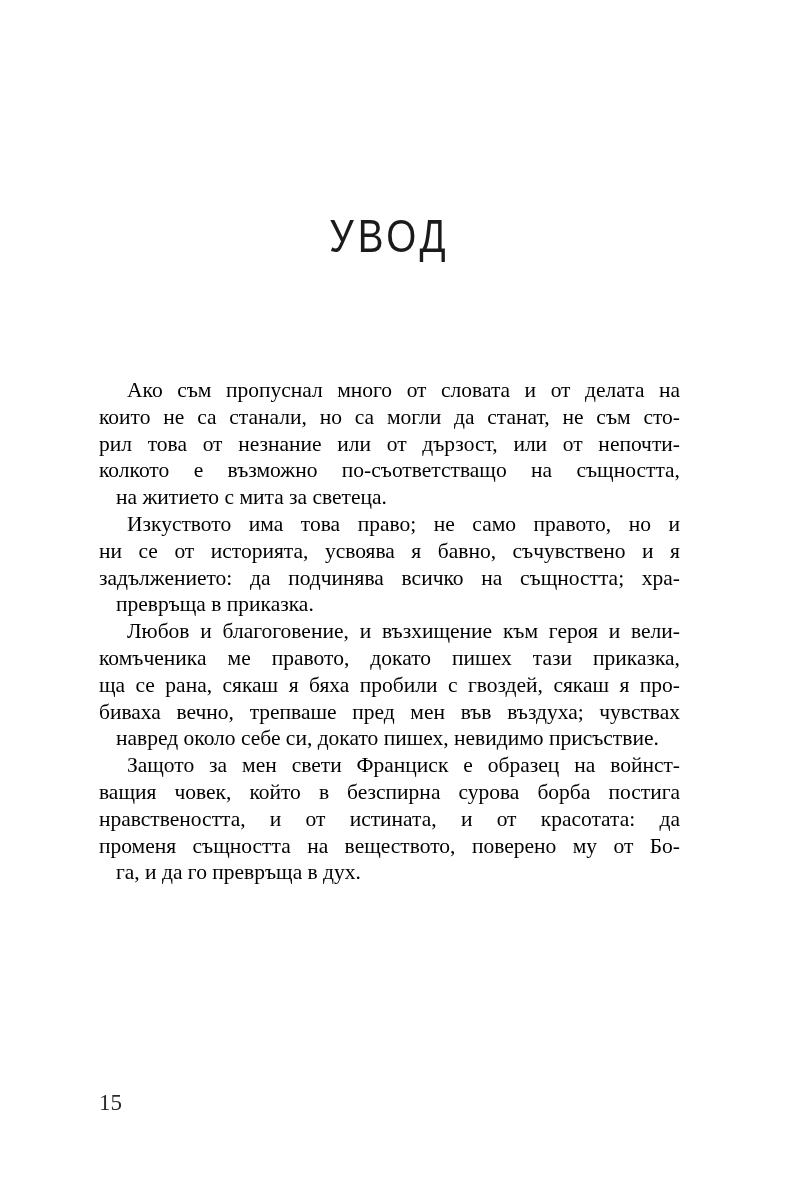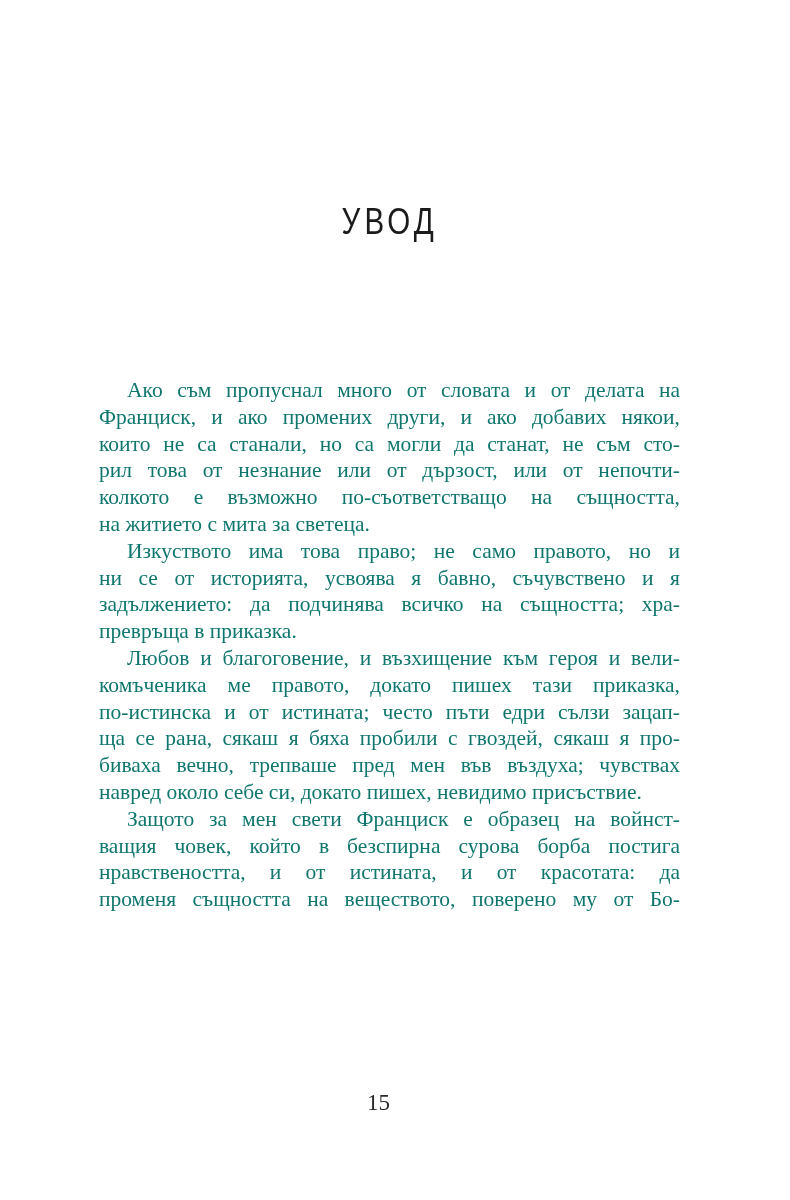--- a/index.html
+++ b/index.html
@@ -10,108 +10,107 @@
   .page {
     position: relative;
     width: 790px;
     height: 1200px;
     background: #ffffff;
     overflow: hidden;
     font-family: "Liberation Serif", serif;
   }
   .chapter-title {
     position: absolute;
-    top: 204px;
+    top: 212px;
     left: 99px;
     width: 581px;
     text-align: center;
     font-family: "Liberation Sans", sans-serif;
-    font-size: 36px;
+    font-size: 47px;
     font-weight: 500;
     line-height: 1;
     letter-spacing: 5px;
     color: #1b1b1b;
   }
   .chapter-title .squeeze {
     display: inline-block;
     transform: scaleX(0.82);
     transform-origin: center;
     white-space: nowrap;
   }
   .body-text {
     position: absolute;
     top: 377px;
     left: 99px;
     width: 581px;
-    color: #0f766e;
+    color: #000000;
     font-size: 21.5px;
     line-height: 26.8px;
   }
   .paragraph {
     margin: 0;
     padding: 0;
   }
   .line {
     text-align: justify;
     text-align-last: justify;
     white-space: normal;
     height: 26.8px;
   }
   .line.first {
     text-indent: 28px;
   }
   .line.last {
     text-align-last: left;
+    margin-left: 17px;
   }
   .page-number {
     position: absolute;
     top: 1091px;
-    left: 88px;
+    left: 99px;
     width: 581px;
-    text-align: center;
     font-size: 23px;
     line-height: 1;
     color: #2a2a2a;
   }
 </style>
 </head>
 <body>
 
 <div class="page">
 
   <div class="chapter-title">
     <span class="squeeze">УВОД</span>
   </div>
 
   <div class="body-text">
       <div class="paragraph">
         <div class="line first">Ако съм пропуснал много от словата и от делата на</div>
-        <div class="line">Франциск, и ако промених други, и ако добавих някои,</div>
         <div class="line">които не са станали, но са могли да станат, не съм сто-</div>
         <div class="line">рил това от незнание или от дързост, или от непочти-</div>
         <div class="line">колкото е възможно по-съответстващо на същността,</div>
         <div class="line last">на житието с мита за светеца.</div>
       </div>
       <div class="paragraph">
         <div class="line first">Изкуството има това право; не само правото, но и</div>
         <div class="line">ни се от историята, усвоява я бавно, съчувствено и я</div>
         <div class="line">задължението: да подчинява всичко на същността; хра-</div>
         <div class="line last">превръща в приказка.</div>
       </div>
       <div class="paragraph">
         <div class="line first">Любов и благоговение, и възхищение към героя и вели-</div>
         <div class="line">комъченика ме правото, докато пишех тази приказка,</div>
-        <div class="line">по-истинска и от истината; често пъти едри сълзи зацап-</div>
         <div class="line">ща се рана, сякаш я бяха пробили с гвоздей, сякаш я про-</div>
         <div class="line">биваха вечно, трепваше пред мен във въздуха; чувствах</div>
         <div class="line last">навред около себе си, докато пишех, невидимо присъствие.</div>
       </div>
       <div class="paragraph">
         <div class="line first">Защото за мен свети Франциск е образец на войнст-</div>
         <div class="line">ващия човек, който в безспирна сурова борба постига</div>
         <div class="line">нравствеността, и от истината, и от красотата: да</div>
         <div class="line">променя същността на веществото, поверено му от Бо-</div>
+        <div class="line last">га, и да го превръща в дух.</div>
       </div>
     </div>
 
   <div class="page-number">15</div>
 
 </div>
 
 </body></html>

